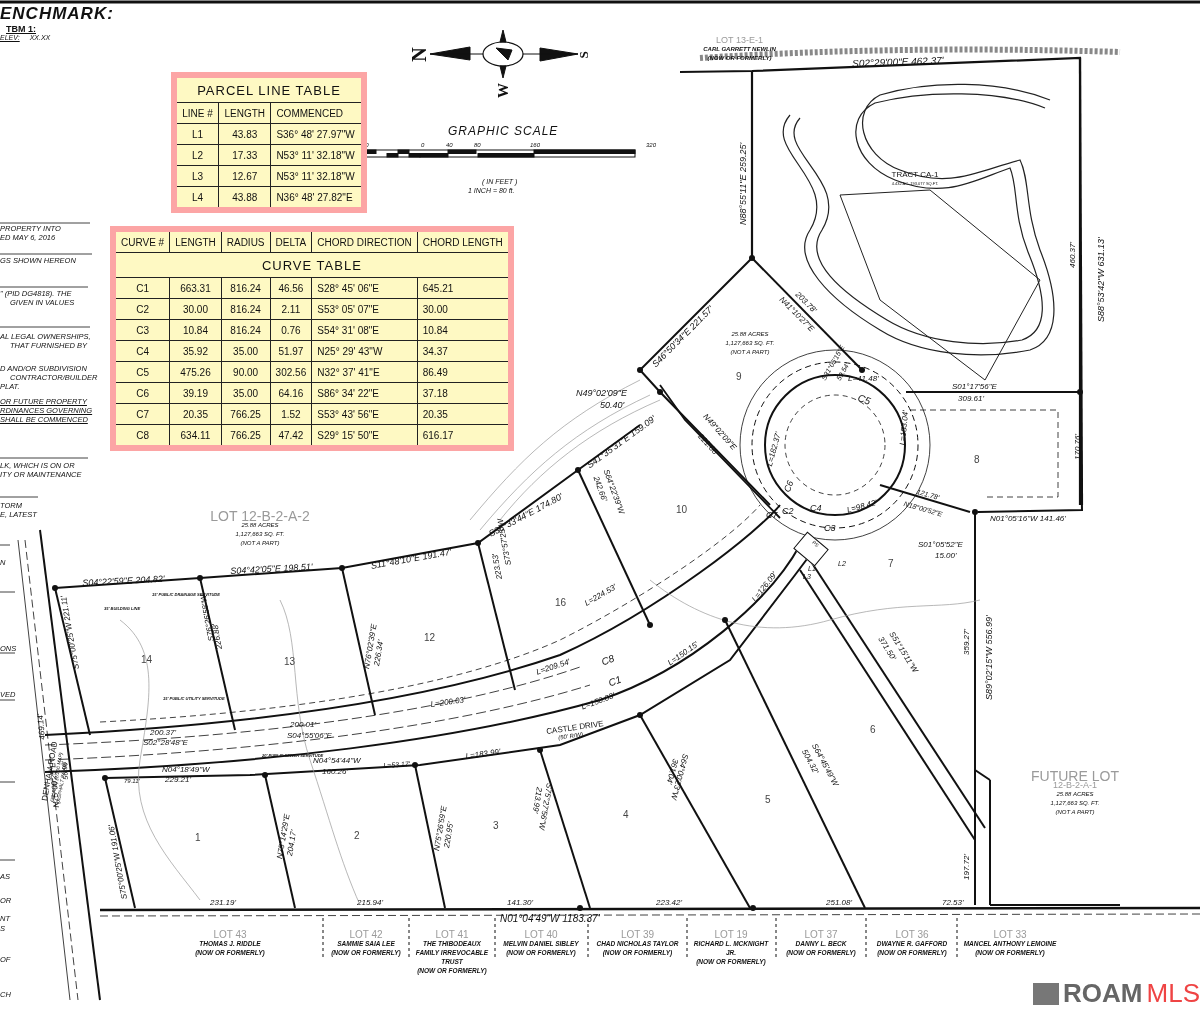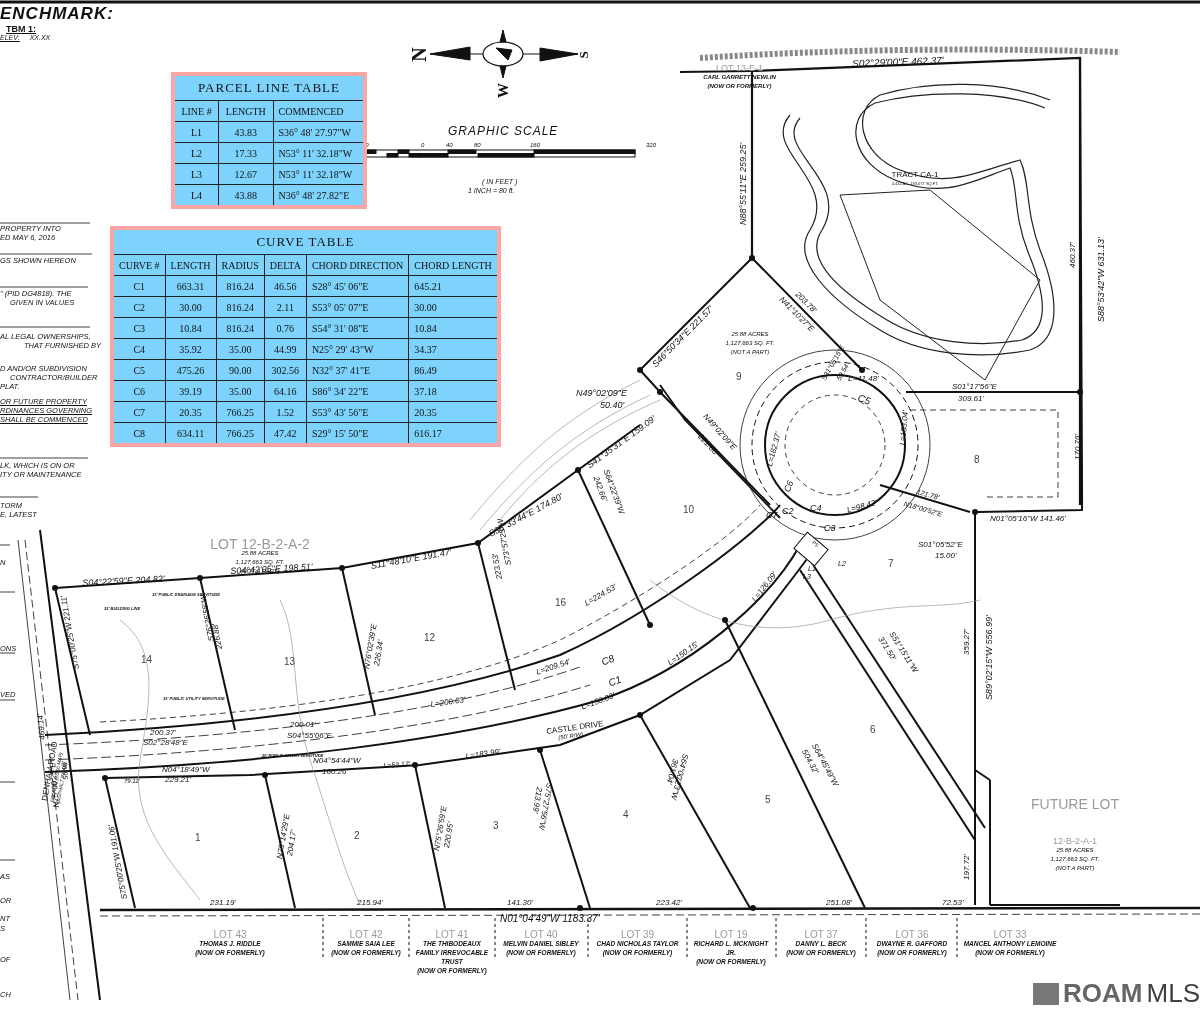--- a/index.html
+++ b/index.html
@@ -1,33 +1,33 @@
 <!DOCTYPE html>
 <html><head>
 <meta charset="utf-8">
 <style>
   html, body { margin:0; padding:0; background:#ffffff; }
   body { width:1200px; height:1009px; position:relative; overflow:hidden;
          font-family:"Liberation Sans", sans-serif; color:#111; }
   .abs { position:absolute; }
   svg.plat { position:absolute; left:0; top:0; }
-  .tbl { position:absolute; border-collapse:collapse; background:#7dd3fc;
-         border:4px solid #fca5a5; font-family:Liberation Serif, serif; }
+  .tbl { position:absolute; border-collapse:collapse; background:#fef9c3;
+         border:6px solid #fca5a5; font-family:Liberation Sans, sans-serif; }
   .tbl td, .tbl th { border:1px solid #222; font-weight:normal; font-size:10px;
          padding:2px 5px; text-align:center; white-space:nowrap; height:16px; }
   .tbl .title { font-size:13px; letter-spacing:1px; height:20px; }
   .tbl td.left { text-align:left; }
   .ital { font-style:italic; }
   .bench-title { left:0; top:4px; font-size:17px; font-weight:bold; font-style:italic;
                  letter-spacing:1px; }
   .note { font-size:7.5px; font-style:italic; line-height:9px; white-space:nowrap; }
   .lbl { font-size:9px; font-style:italic; white-space:nowrap; transform-origin:0 0; }
   .lotlbl { font-size:8px; text-align:center; line-height:9px; }
   .lotnum { font-size:10px; color:#444; text-align:center; }
-  .grey { color:#9a9a9a;margin-top:28px; }
+  .grey { color:#9a9a9a; }
   .nbr { text-align:center; line-height:9px; }
   .nbr .nm { font-size:10px; color:#9a9a9a; }
   .nbr .ow { font-size:6.5px; font-style:italic; font-weight:bold; }
   .logo { right:0; bottom:0; display:flex; align-items:center; gap:4px;
           font-size:26px; font-weight:bold; color:#666; }
   .logo .box { width:26px; height:22px; background:#777; }
 </style>
 </head>
 <body>
 
@@ -208,21 +208,21 @@
   <div>PROPERTY INTO</div>
   <div>ED MAY 6, 2016</div>
 </div>
 <div class="abs note" style="left:0;top:256px;">GS SHOWN HEREON</div>
 <div class="abs note" style="left:0;top:289px;">
   <div>" (PID DG4818). THE</div>
   <div style="padding-left:10px">GIVEN IN VALUES</div>
 </div>
 <div class="abs note" style="left:0;top:332px;">
   <div>AL LEGAL OWNERSHIPS,</div>
-  <div style="padding-left:24px">THAT FURNISHED BY</div>
+  <div style="padding-left:10px">THAT FURNISHED BY</div>
 </div>
 <div class="abs note" style="left:0;top:364px;">
   <div>D AND/OR SUBDIVISION</div>
   <div style="padding-left:10px">CONTRACTOR/BUILDER</div>
   <div>PLAT.</div>
 </div>
 <div class="abs note" style="left:0;top:397px;text-decoration:underline;">
   <div>OR FUTURE PROPERTY</div>
   <div>RDINANCES GOVERNING</div>
   <div>SHALL BE COMMENCED</div>
@@ -288,31 +288,31 @@
     <td>L4</td>
     <td>43.88</td>
     <td class="left">N36° 48' 27.82"E</td>
   </tr>
 </tbody>
   </table>
 
 <table class="tbl" style="left:110px;top:226px;width:334px;">
   <tbody>
       <tr>
-        <td class="title" colspan="6">CURVE TABLE</td>
-      </tr>
-  <tr>
     <td>CURVE #</td>
     <td>LENGTH</td>
     <td>RADIUS</td>
     <td>DELTA</td>
     <td class="left">CHORD DIRECTION</td>
     <td class="left">CHORD LENGTH</td>
   </tr>
   <tr>
+        <td class="title" colspan="6">CURVE TABLE</td>
+      </tr>
+  <tr>
         <td>C1</td>
         <td>663.31</td>
         <td>816.24</td>
         <td>46.56</td>
         <td class="left">S28° 45' 06"E</td>
         <td class="left">645.21</td>
       </tr>
   <tr>
         <td>C2</td>
         <td>30.00</td>
@@ -326,21 +326,21 @@
         <td>10.84</td>
         <td>816.24</td>
         <td>0.76</td>
         <td class="left">S54° 31' 08"E</td>
         <td class="left">10.84</td>
       </tr>
   <tr>
         <td>C4</td>
         <td>35.92</td>
         <td>35.00</td>
-        <td>44.99</td>
+        <td>51.97</td>
         <td class="left">N25° 29' 43"W</td>
         <td class="left">34.37</td>
       </tr>
   <tr>
         <td>C5</td>
         <td>475.26</td>
         <td>90.00</td>
         <td>302.56</td>
         <td class="left">N32° 37' 41"E</td>
         <td class="left">86.49</td>
@@ -410,21 +410,21 @@
 
 <div class="abs lotnum" style="left:195px;top:832px;">1</div>
 <div class="abs lotnum" style="left:354px;top:830px;">2</div>
 <div class="abs lotnum" style="left:493px;top:820px;">3</div>
 <div class="abs lotnum" style="left:623px;top:809px;">4</div>
 <div class="abs lotnum" style="left:765px;top:794px;">5</div>
 <div class="abs lotnum" style="left:870px;top:724px;">6</div>
 <div class="abs lotnum" style="left:888px;top:558px;">7</div>
 <div class="abs lotnum" style="left:974px;top:454px;">8</div>
 <div class="abs lotnum" style="left:736px;top:371px;">9</div>
-<div class="abs lotnum" style="left:676px;top:504px;margin-left:7px;">10</div>
+<div class="abs lotnum" style="left:676px;top:504px;">10</div>
 <div class="abs lotnum" style="left:555px;top:597px;">16</div>
 <div class="abs lotnum" style="left:424px;top:632px;">12</div>
 <div class="abs lotnum" style="left:284px;top:656px;">13</div>
 <div class="abs lotnum" style="left:141px;top:654px;">14</div>
 
 <div class="abs lbl" style="left:852px;top:58px;transform:rotate(-2deg);font-size:10px;">S02°29'00"E  462.37'</div>
 <div class="abs lbl" style="left:738px;top:225px;transform:rotate(-90deg);">N88°55'11"E  259.25'</div>
 <div class="abs lbl" style="left:1068px;top:268px;transform:rotate(-90deg);font-size:8px;">460.37'</div>
 <div class="abs lbl" style="left:1096px;top:322px;transform:rotate(-90deg);">S88°53'42"W  631.13'</div>
 <div class="abs lbl" style="left:650px;top:362px;transform:rotate(-45deg);">S46°50'34"E  221.57'</div>
@@ -565,14 +565,14 @@
 </div>
 <div class="abs nbr" style="left:960px;top:930px;width:100px;">
   <div class="nm">LOT 33</div>
   <div class="ow">MANCEL ANTHONY LEMOINE</div>
   <div class="ow">(NOW OR FORMERLY)</div>
 </div>
 
 <div class="abs logo" style="right:0;bottom:0;margin-left:20px;">
   <span class="box"></span>
   <span>ROAM</span>
-  <span style="font-weight:normal;color:#404040;">MLS</span>
+  <span style="font-weight:normal;color:#ef4444;">MLS</span>
 </div>
 
 </body></html>

